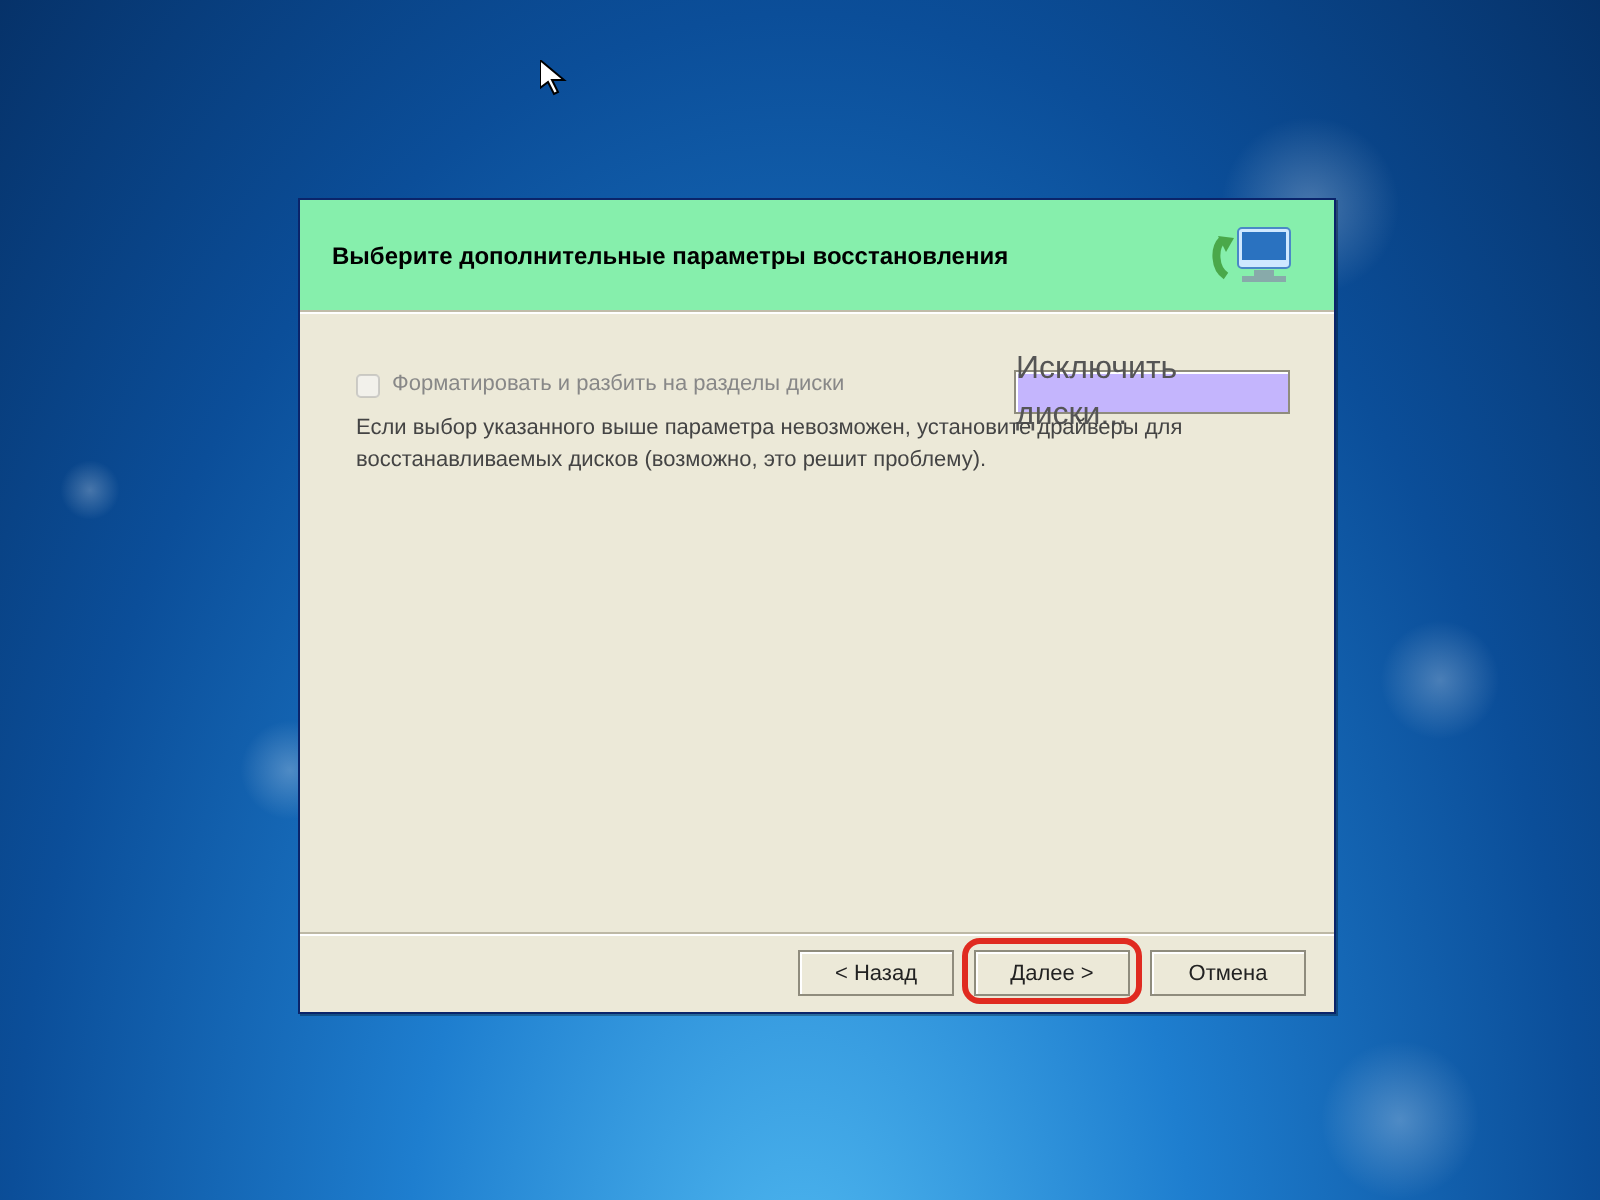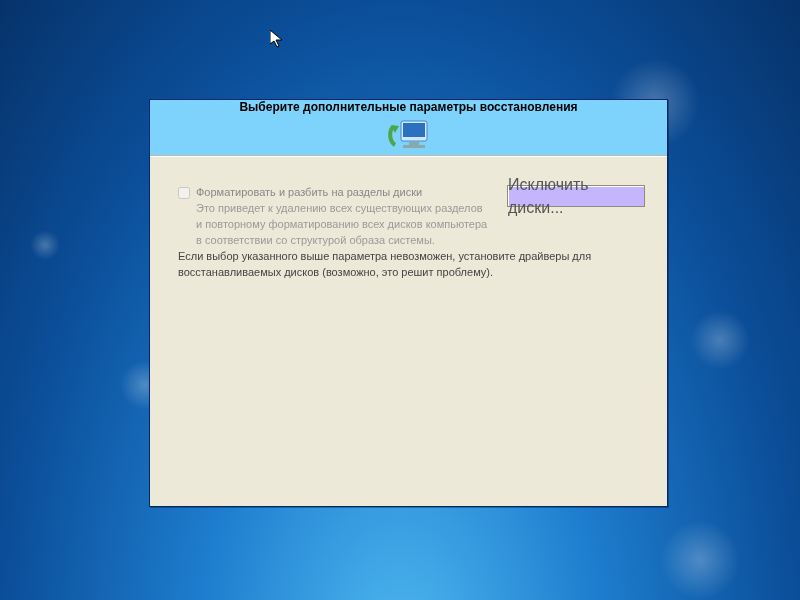--- a/index.html
+++ b/index.html
@@ -53,23 +53,23 @@
   .titlebar .title { flex:1; }
   .closebtn {
     width:18px; height:16px;
     background:#d9d4c5;
     border:1px solid #7a7a7a;
     display:flex; align-items:center; justify-content:center;
     font-family: Arial, sans-serif; font-size:11px; color:#111;
     cursor:default;
   }
   .header-band {
-    height:56px; background:#7dd3fc;
+    height:56px; background:#86efac;
     border-bottom:1px solid #c0bba8;
-    display:flex; align-items:center; padding:0 16px;flex-direction:column;
+    display:flex; align-items:center; padding:0 16px;
   }
   .header-band .ht { font-weight:bold; font-size:12px; color:#000; flex:1; }
   .header-band .hicon { width:48px; height:40px; position:relative; }
   .hicon svg { width:48px; height:40px; }
 
   .separator {
     height:1px; background:#bdb8a5; border-bottom:1px solid #fff;
   }
 
   .content {
@@ -155,29 +155,42 @@
   <div class="separator"></div>
 
   <div class="content">
 
     <div class="row1">
       <div class="txtcol">
         <label class="cbline">
           <input type="checkbox" disabled="" style="">
           <span>Форматировать и разбить на разделы диски</span>
         </label>
-        <div class="desc">Это приведет к удалению всех существующих разделов и повторному форматированию всех дисков компьютера в соответствии со структурой образа системы.</div>
       </div>
       <div class="sidebtns">
         <div class="sidebtn">
           <span>Исключить диски...</span>
         </div>
       </div>
     </div>
 
     <div class="row2">
       <div class="txtcol">Если выбор указанного выше параметра невозможен, установите драйверы для восстанавливаемых дисков (возможно, это решит проблему).</div>
     </div>
 
   </div>
 
+  <div class="footer">
+    <div class="navbtn">
+      <span>&lt; Назад</span>
+    </div>
+    <div style="position:relative;">
+      <div class="navbtn">
+        <span>Далее &gt;</span>
+      </div>
+      <div class="highlight-ring" style="left:-6px; top:-6px;"></div>
+    </div>
+    <div class="navbtn">
+      <span>Отмена</span>
+    </div>
+  </div>
 
 </div>
 
 </body></html>

